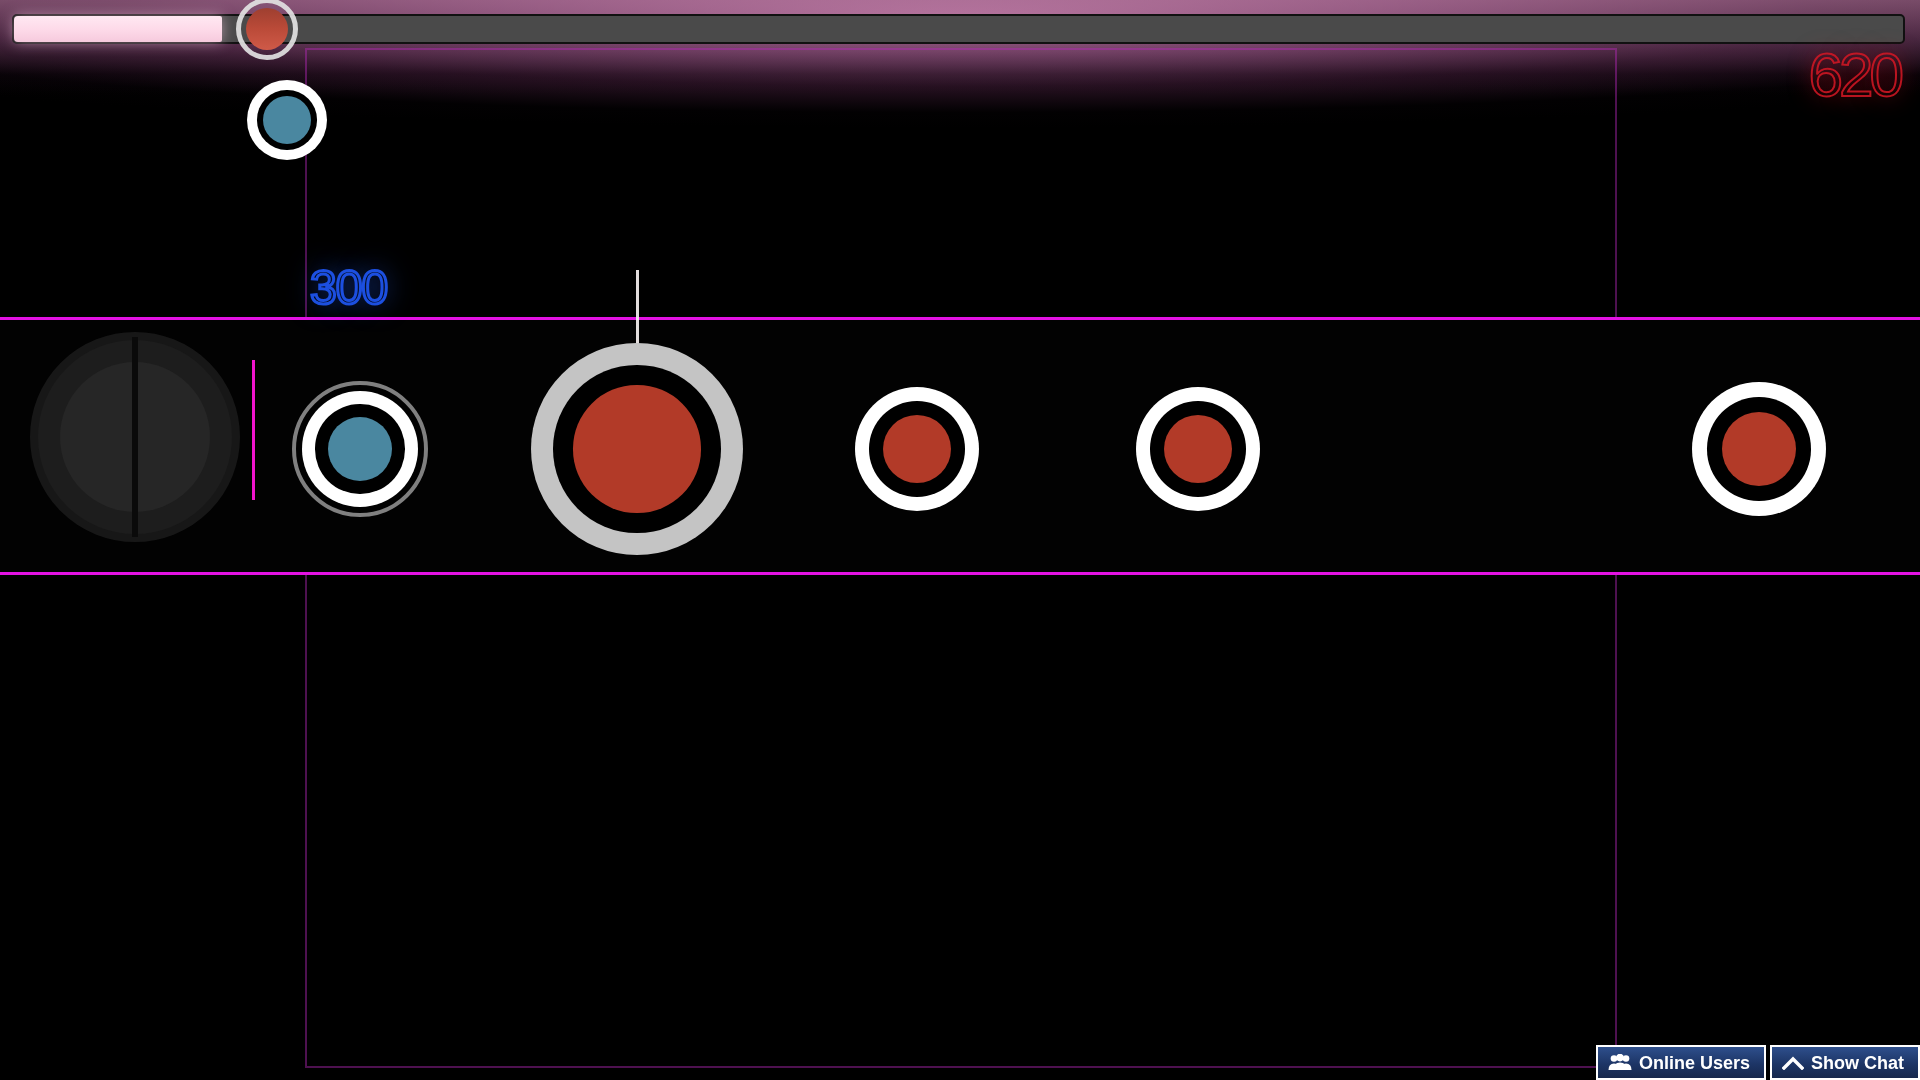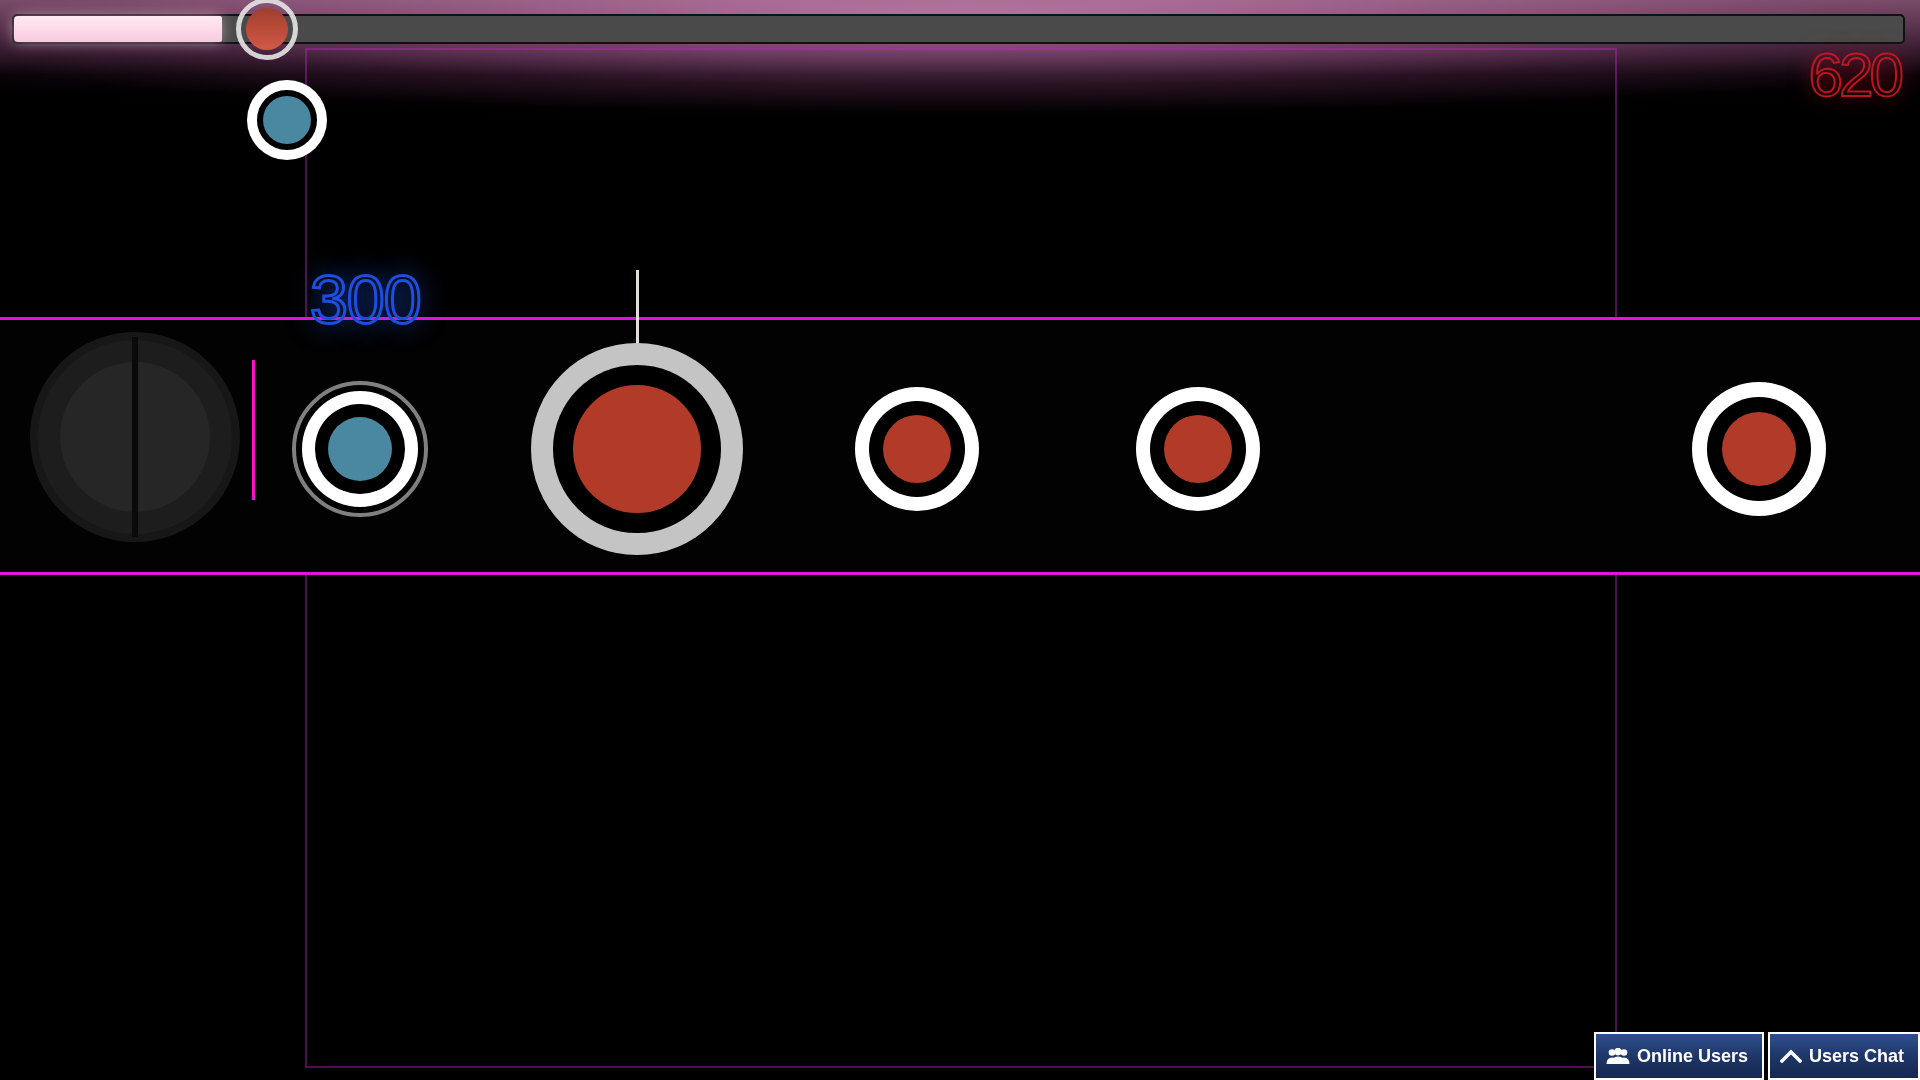--- a/index.html
+++ b/index.html
@@ -208,21 +208,21 @@
     position:absolute;
     left:636px; top:-50px;
     width:3px; height:258px;
     background:rgba(245,240,240,0.92);
   }
 
   
   .judgement {
     position:absolute;
     left:310px; top:-60px;
-    font-size:68px;
+    font-size:48px;
     letter-spacing:-1px;
     color:transparent;
     -webkit-text-stroke:3px #1c4fe0;
     text-shadow:0 0 26px rgba(40,100,255,0.70);
     font-family:"Liberation Sans", sans-serif;
     pointer-events:none;
   }
 
   
   .note {
@@ -266,21 +266,21 @@
   }
 
   
   .chat-bar {
     position:absolute; right:0; bottom:0;
     display:flex; align-items:flex-end; gap:4px;
     padding:0;
   }
   .chat-btn {
     display:flex; align-items:center; gap:7px;
-    height:48px;
+    height:35px;
     padding:0 14px 0 10px;
     background:linear-gradient(to bottom,#2e4f8c 0%, #1d3566 55%, #16274c 100%);
     border:2px solid #ffffff;
     color:#ffffff;
     font-size:18px;
     font-weight:bold;
     letter-spacing:0px;
     cursor:pointer;
     white-space:nowrap;
   }
@@ -368,17 +368,17 @@
         <path d="M0.5 16 Q0.5 9.5 6 9.5 Q11.5 9.5 11.5 16 Z" fill="#fff"></path>
         <path d="M12.5 16 Q12.5 9.5 18 9.5 Q23.5 9.5 23.5 16 Z" fill="#fff"></path>
         <path d="M5.5 16 Q5.5 8.6 12 8.6 Q18.5 8.6 18.5 16 Z" fill="#fff"></path>
       </svg>
       <span class="label">Online Users</span>
     </div>
     <div class="chat-btn">
       <svg class="chevron-icon" viewBox="0 0 22 14">
         <path d="M2 12 L11 3 L20 12" stroke="#fff" stroke-width="3.4" fill="none" stroke-linecap="square"></path>
       </svg>
-      <span class="label">Users Chat</span>
+      <span class="label">Show Chat</span>
     </div>
   </div>
 
 </div>
 
 </body></html>

